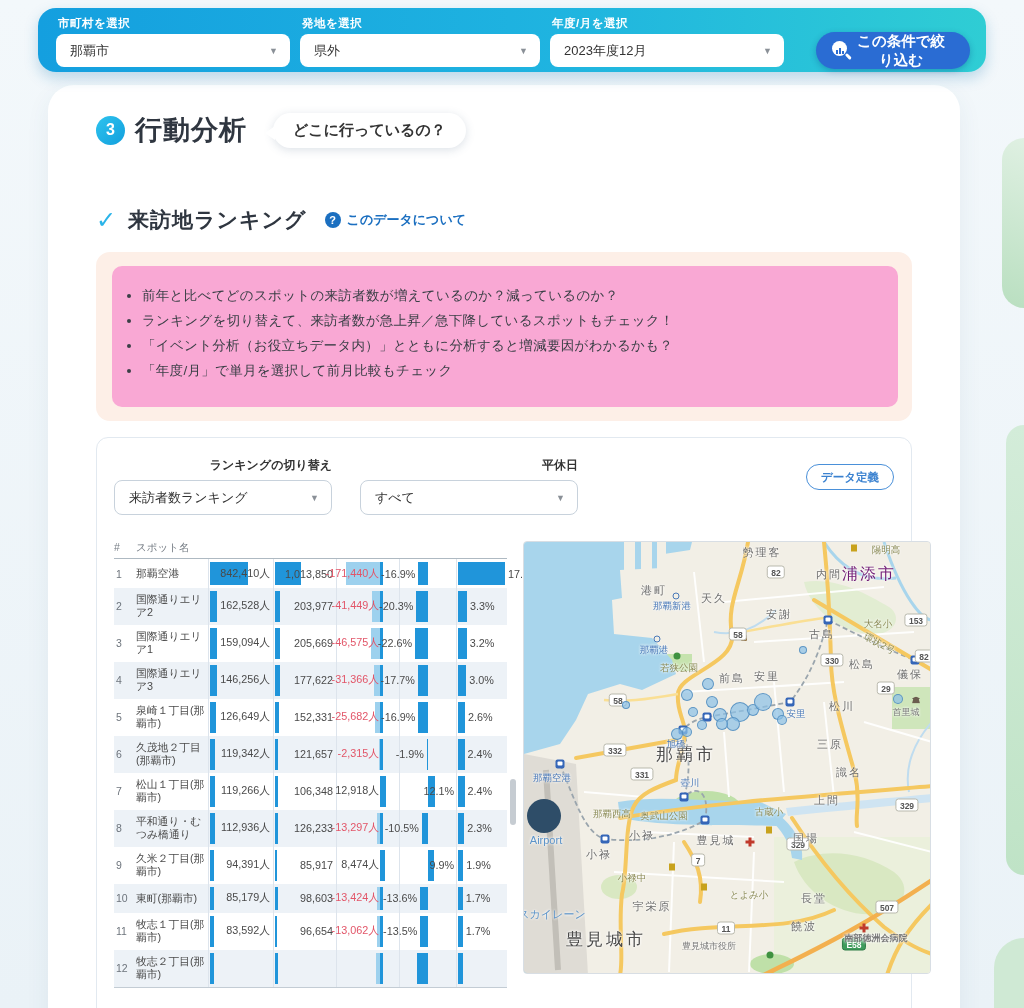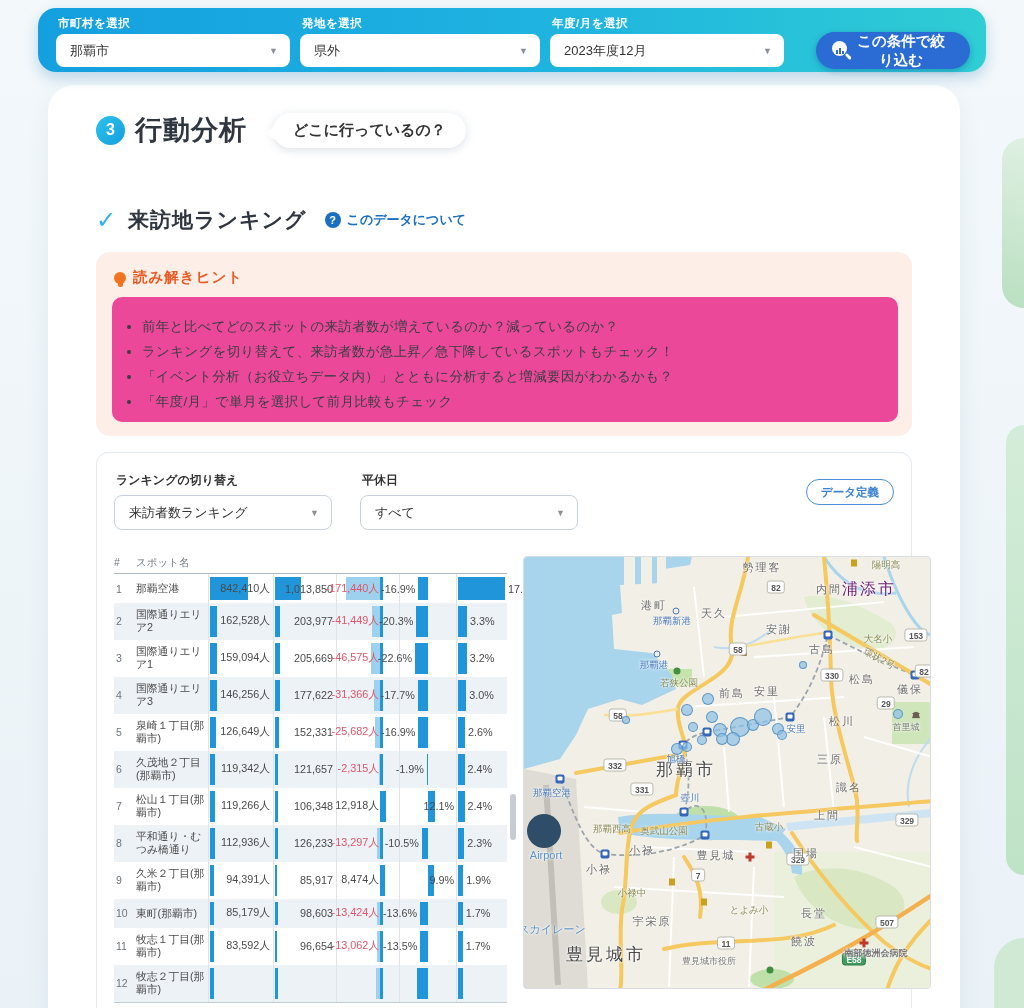--- a/index.html
+++ b/index.html
@@ -50,27 +50,27 @@
   .qicon { width:16px; height:16px; border-radius:50%; background:#1b6fc0; color:#fff; font-size:11px; font-weight:bold;
            display:flex; align-items:center; justify-content:center; }
   .aboutlbl { color:#1b6fc0; font-size:13px; font-weight:bold; margin-left:6px; }
 
   
   .hintbox { margin-top:18px; background:#fdefe7; border-radius:14px; padding:14px 14px 14px 16px; }
   .hinttitle { display:flex; align-items:center; gap:7px; margin:2px 0 10px 2px; }
   .bulb { position:relative; width:12px; height:12px; background:#f2731f; border-radius:50%; }
   .bulb:after { content:""; position:absolute; left:3.5px; top:11px; width:5px; height:4px; background:#f2731f; border-radius:0 0 2px 2px; }
   .hinttitle span { color:#ea5a22; font-weight:bold; font-size:14.5px; letter-spacing:1px; }
-  .hintinner { background:#ec4899; border-radius:10px; padding:14px 18px 4px 30px; }
+  .hintinner { background:#f9a8d4; border-radius:10px; padding:14px 18px 20px 30px; }
   .hintinner li { font-size:13.5px; color:#3a3f46; margin:7px 0; letter-spacing:.3px; }
 
   
   .panel { margin-top:16px; border:1px solid #e2e9f0; border-radius:12px; padding:17px 17px 20px 17px; height:612px; position:relative; }
   .controls { display:flex; align-items:flex-start; }
-  .cgroup { margin-right:28px; }
+  .cgroup { margin-right:28px;text-align:right; }
   .clabel { font-size:12px; font-weight:bold; color:#333; margin:2px 0 6px 2px; }
   .cselect { width:218px; height:35px; border:1px solid #c8d2dc; border-radius:8px; background:#fff; display:flex;
              align-items:center; justify-content:space-between; padding:0 12px 0 14px; font-size:13px; cursor:pointer; }
   .cselect .caret { color:#8a9097; font-size:9px; }
   .btn-def { margin-left:auto; margin-top:9px; height:26px; padding:0 14px; background:#fff; border:1px solid #4a90d9;
              border-radius:14px; color:#3b82d0; font-size:11.5px; font-weight:bold; cursor:pointer; font-family:inherit; }
 
   .body2 { display:flex; margin-top:26px; gap:16px; }
   .sechead { font-size:16px; color:#555c63; margin-bottom:10px; }
 
@@ -176,24 +176,20 @@
   <div class="secrow">
     <span class="check">✓</span>
     <span class="h2">来訪地ランキング</span>
     <span class="about">
       <span class="qicon">?</span>
       <span class="aboutlbl">このデータについて</span>
     </span>
   </div>
 
   <div class="hintbox">
-    <div class="hinttitle">
-      <span class="bulb"></span>
-      <span>読み解きヒント</span>
-    </div>
     <div class="hintinner">
       <ul>
         <li>前年と比べてどのスポットの来訪者数が増えているのか？減っているのか？</li>
         <li>ランキングを切り替えて、来訪者数が急上昇／急下降しているスポットもチェック！</li>
         <li>「イベント分析（お役立ちデータ内）」とともに分析すると増減要因がわかるかも？</li>
         <li>「年度/月」で単月を選択して前月比較もチェック</li>
       </ul>
     </div>
   </div>
 

